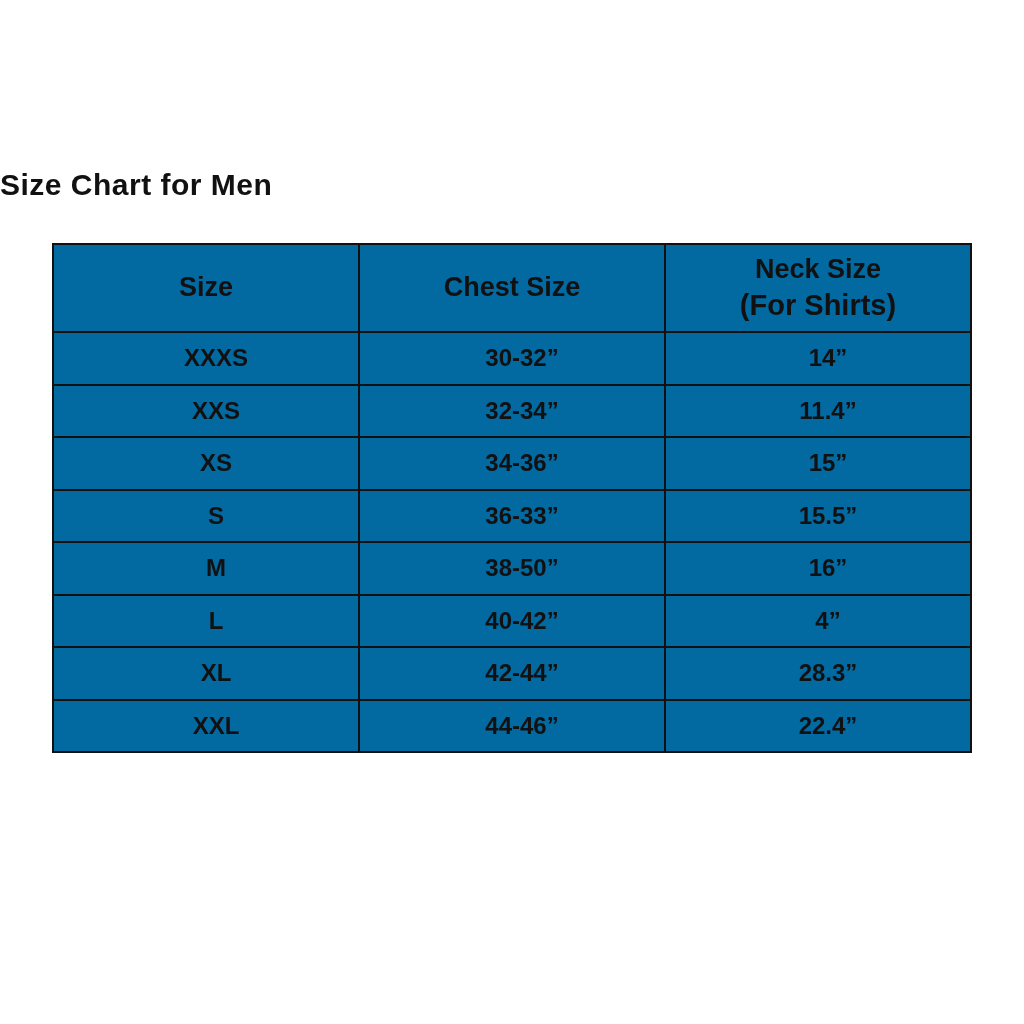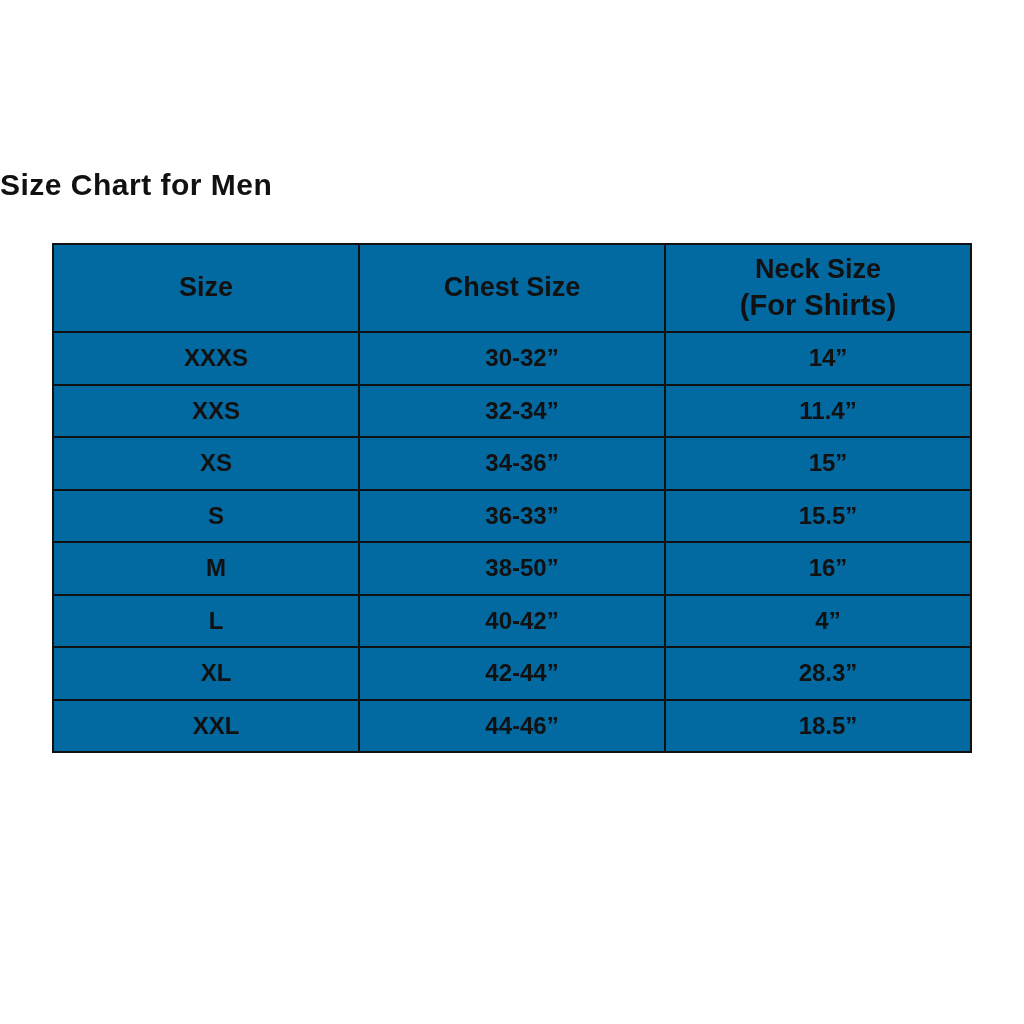--- a/index.html
+++ b/index.html
@@ -109,18 +109,18 @@
         <td>4”</td>
       </tr>
       <tr>
         <td>XL</td>
         <td>42-44”</td>
         <td>28.3”</td>
       </tr>
       <tr>
         <td>XXL</td>
         <td>44-46”</td>
-        <td>18.5”</td>
+        <td>22.4”</td>
       </tr>
     </tbody>
   </table>
 
 </div>
 
 </body></html>

